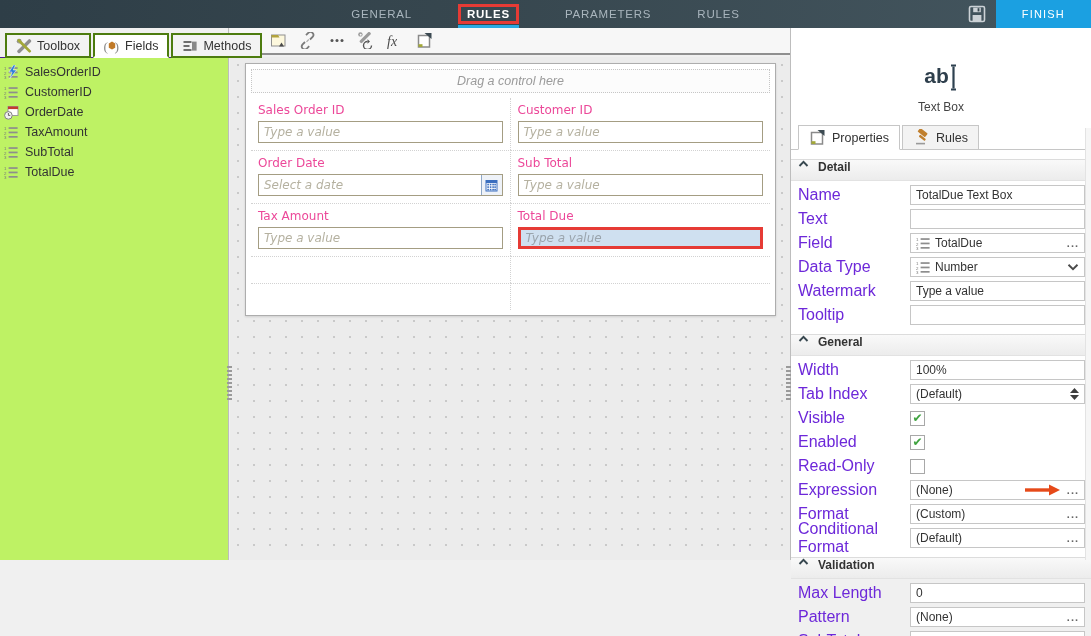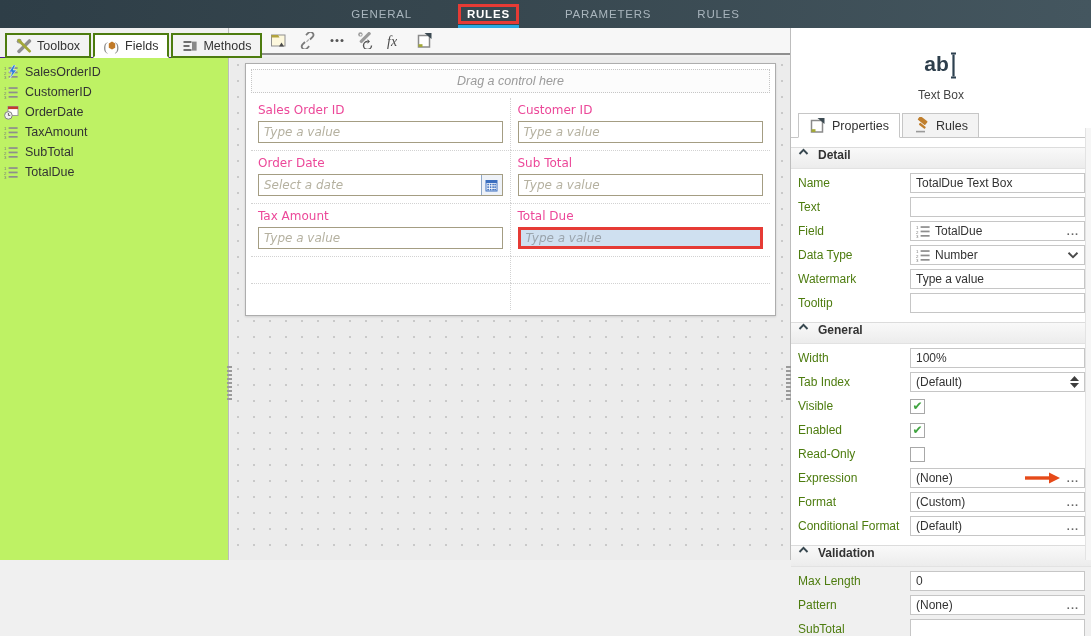--- a/index.html
+++ b/index.html
@@ -62,33 +62,33 @@
   .finput-wrap.selected input::placeholder { color:#9aa4ad; }
   .date-btn { position:absolute; right:1px; top:1px; width:21px; height:20px; background:#eef2f8;
     border-left:1px solid #8fa8c8; display:flex; align-items:center; justify-content:center; }
   .finput-wrap.datewrap input { }
 
   
   .vsplit { position:absolute; width:5px; height:34px; top:366px; z-index:5;
     background:repeating-linear-gradient(to bottom,#9a9a9a 0 2px,transparent 2px 4px); }
 
   
-  .control-head { text-align:center; padding-top:24px; }
+  .control-head { text-align:center; padding-top:36px; }
   .ab-wrap { display:inline-flex; align-items:flex-start; justify-content:center; }
   .ab-txt { font-size:21px; font-weight:bold; color:#2e3f4c; line-height:24px; }
   .control-type { text-align:center; font-size:12px; color:#444; margin-top:6px; }
   .rp-tabbar { display:flex; gap:2px; padding:11px 0 0 7px; border-bottom:1px solid #c6c6c6; }
   .rp-tab { display:flex; align-items:center; gap:6px; height:25px; padding:0 10px;
     border:1px solid #c6c6c6; background:#f3f3f3; font-size:12.5px; margin-bottom:-1px; }
   .rp-tab.active { background:#fff; border-bottom-color:#fff; }
   .rp-section-header { display:flex; align-items:flex-start; gap:9px; height:22px; margin-top:9px;
     background:linear-gradient(#f9f9f9,#ececec); border-top:1px solid #dcdcdc; border-bottom:1px solid #e2e2e2;
     padding-left:7px; font-weight:bold; color:#333; }
   .rp-row { display:flex; align-items:center; margin:4px 6px 4px 7px; height:20px; }
-  .rp-label { width:112px; flex:none; color:#4d7c0f; font-size:12px; }
+  .rp-label { width:112px; flex:none; color:#6d28d9; font-size:16px; }
   .rp-input { flex:1; height:20px; border:1px solid #c6c6c6; background:#fff; display:flex;
     align-items:center; padding:0 5px; gap:4px; position:relative; }
   .rp-input input { border:none; outline:none; width:100%; height:100%; font-family:inherit;
     font-size:12px; color:#333; background:transparent; }
   .rp-val { flex:1; font-size:12px; color:#333; white-space:nowrap; overflow:hidden; }
   .dots { color:#666; font-weight:bold; letter-spacing:1px; font-size:11px; line-height:10px; }
   .num-ic { display:flex; align-items:center; }
   .rp-check { width:15px; height:15px; border:1px solid #a8a8a8; background:#fff; font-size:12px;
     line-height:13px; text-align:center; color:var(--check-green,#3fa33f); font-weight:bold; }
   .spinner { display:flex; flex-direction:column; gap:2px; align-items:center; }
@@ -102,20 +102,31 @@
 
 <div id="app">
 
   <header id="topbar">
     <nav id="topbar-tabs">
         <span class="tb-tab">GENERAL</span>
         <span class="tb-tab active">RULES</span>
         <span class="tb-tab">PARAMETERS</span>
         <span class="tb-tab">RULES</span>
       </nav>
+    <div id="topbar-right">
+      <span id="save-btn">
+          <svg width="18" height="18" viewBox="0 0 18 18" xmlns="http://www.w3.org/2000/svg">
+            <rect x="1.5" y="1.5" width="15" height="15" rx="1.5" fill="none" stroke="#ccd2d6" stroke-width="1.6"></rect>
+            <rect x="5.2" y="2.6" width="7.6" height="4.6" fill="#ccd2d6"></rect>
+            <rect x="9.6" y="3.2" width="1.8" height="3.2" fill="#37474f"></rect>
+            <rect x="4.6" y="10" width="8.8" height="6" fill="#ccd2d6"></rect>
+          </svg>
+        </span>
+      <button id="finish-btn">FINISH</button>
+    </div>
   </header>
 
   <aside id="left-panel">
     <div class="lp-tabs">
         <span class="lp-tab">
           <span class="num-ic">
             <svg width="16" height="16" viewBox="0 0 16 16" xmlns="http://www.w3.org/2000/svg">
               <rect x="6.6" y="-1" width="3.4" height="18" rx="1.2" transform="rotate(45 8 8)" fill="#8f8f8f"></rect>
               <circle cx="3.2" cy="3.2" r="2.4" fill="#8f8f8f"></circle>
               <circle cx="3.4" cy="3.4" r="1.1" fill="#f3f3f3"></circle>

